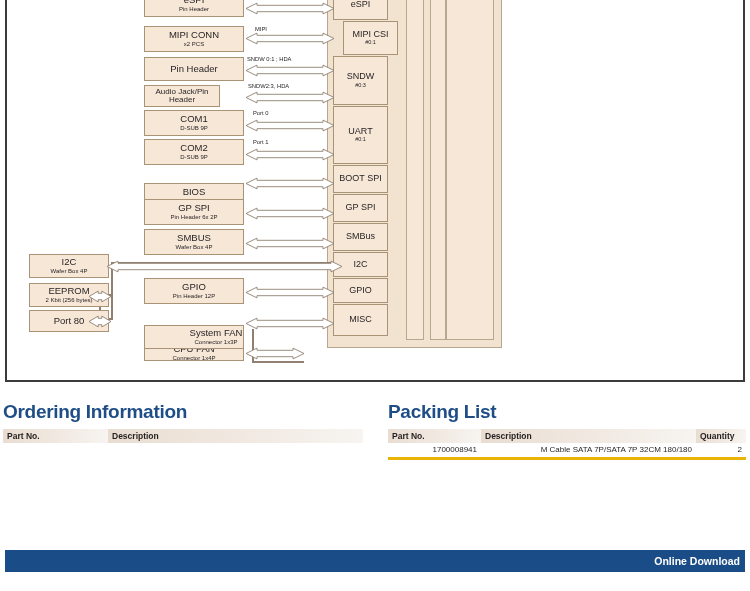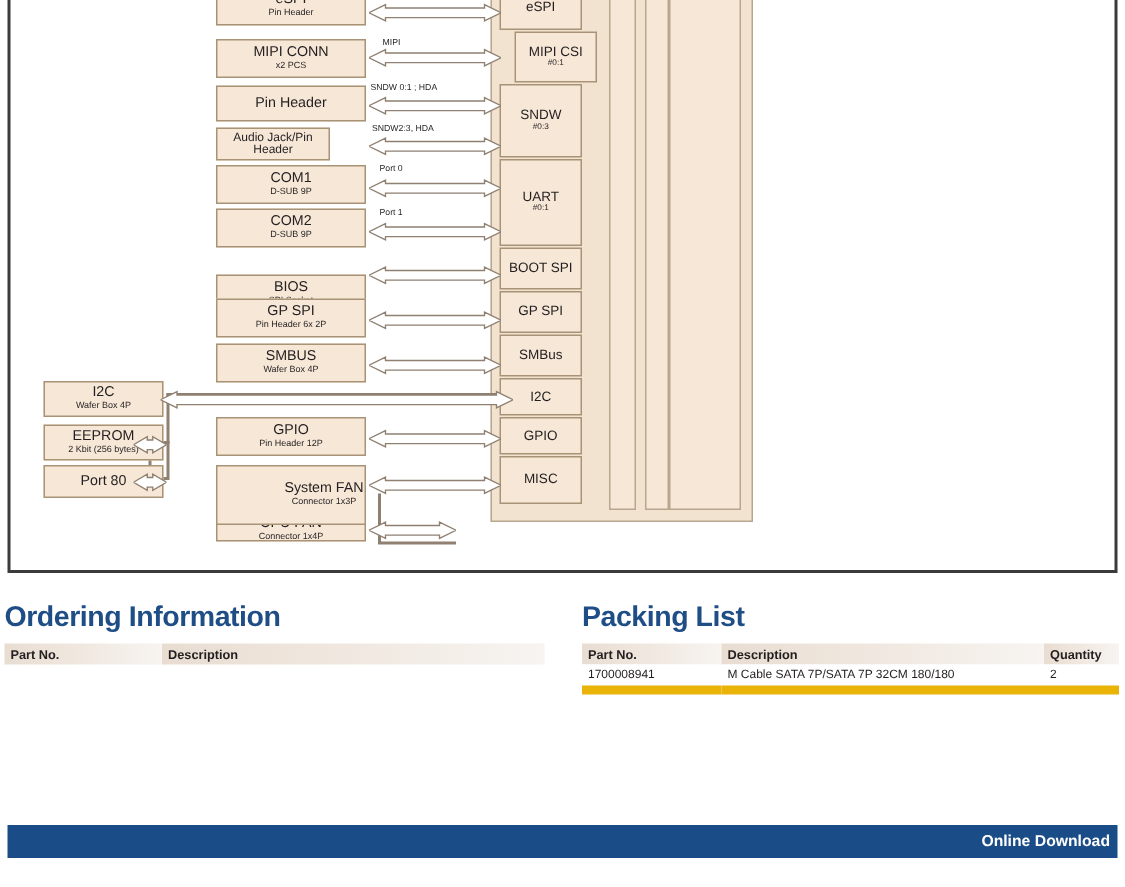--- a/index.html
+++ b/index.html
@@ -122,21 +122,21 @@
   }
   .dtable td {
     padding: 2px 4px;
     vertical-align: middle;
     line-height: 1.25;
     color: #231f20;
     border: none;
   }
   .dtable tr.alt td { background: #e8e8e8; }
   .dtable tr.plain td { background: #ffffff; }
-  .dtable tr.lastline td { border-bottom: 6px solid #eab308; }
+  .dtable tr.lastline td { border-bottom: 3px solid #eab308; text-align: right; }
 
   
   #footer-bar {
     position: absolute;
     left: 5px;
     top: 550px;
     width: 740px;
     height: 22px;
     background: #1a4d87;
     display: flex;
@@ -219,21 +219,21 @@
         <span class="t2">Wafer Box 4P</span>
       </div>
       <div class="dbox" style="left: 137px; top: 576px; width: 100px; height: 26px;">
         <span class="t1">GPIO</span>
         <span class="t2">Pin Header 12P</span>
       </div>
       <div class="dbox" style="left: 137px; top: 642px; width: 100px; height: 17px;">
         <span class="t1">CPU FAN</span>
         <span class="t2">Connector 1x4P</span>
       </div>
-      <div class="dbox" style="left: 137px; top: 608px; width: 100px; height: 40px; padding-left: 44px;">
+      <div class="dbox" style="left: 137px; top: 623px; width: 100px; height: 24px; padding-left: 44px;">
         <span class="t1">System FAN</span>
         <span class="t2">Connector 1x3P</span>
       </div>
       <div class="dbox" style="left: 22px; top: 552px; width: 80px; height: 24px;">
         <span class="t1">I2C</span>
         <span class="t2">Wafer Box 4P</span>
       </div>
       <div class="dbox" style="left: 22px; top: 581px; width: 80px; height: 24px;">
         <span class="t1">EEPROM</span>
         <span class="t2">2 Kbit (256 bytes)</span>

